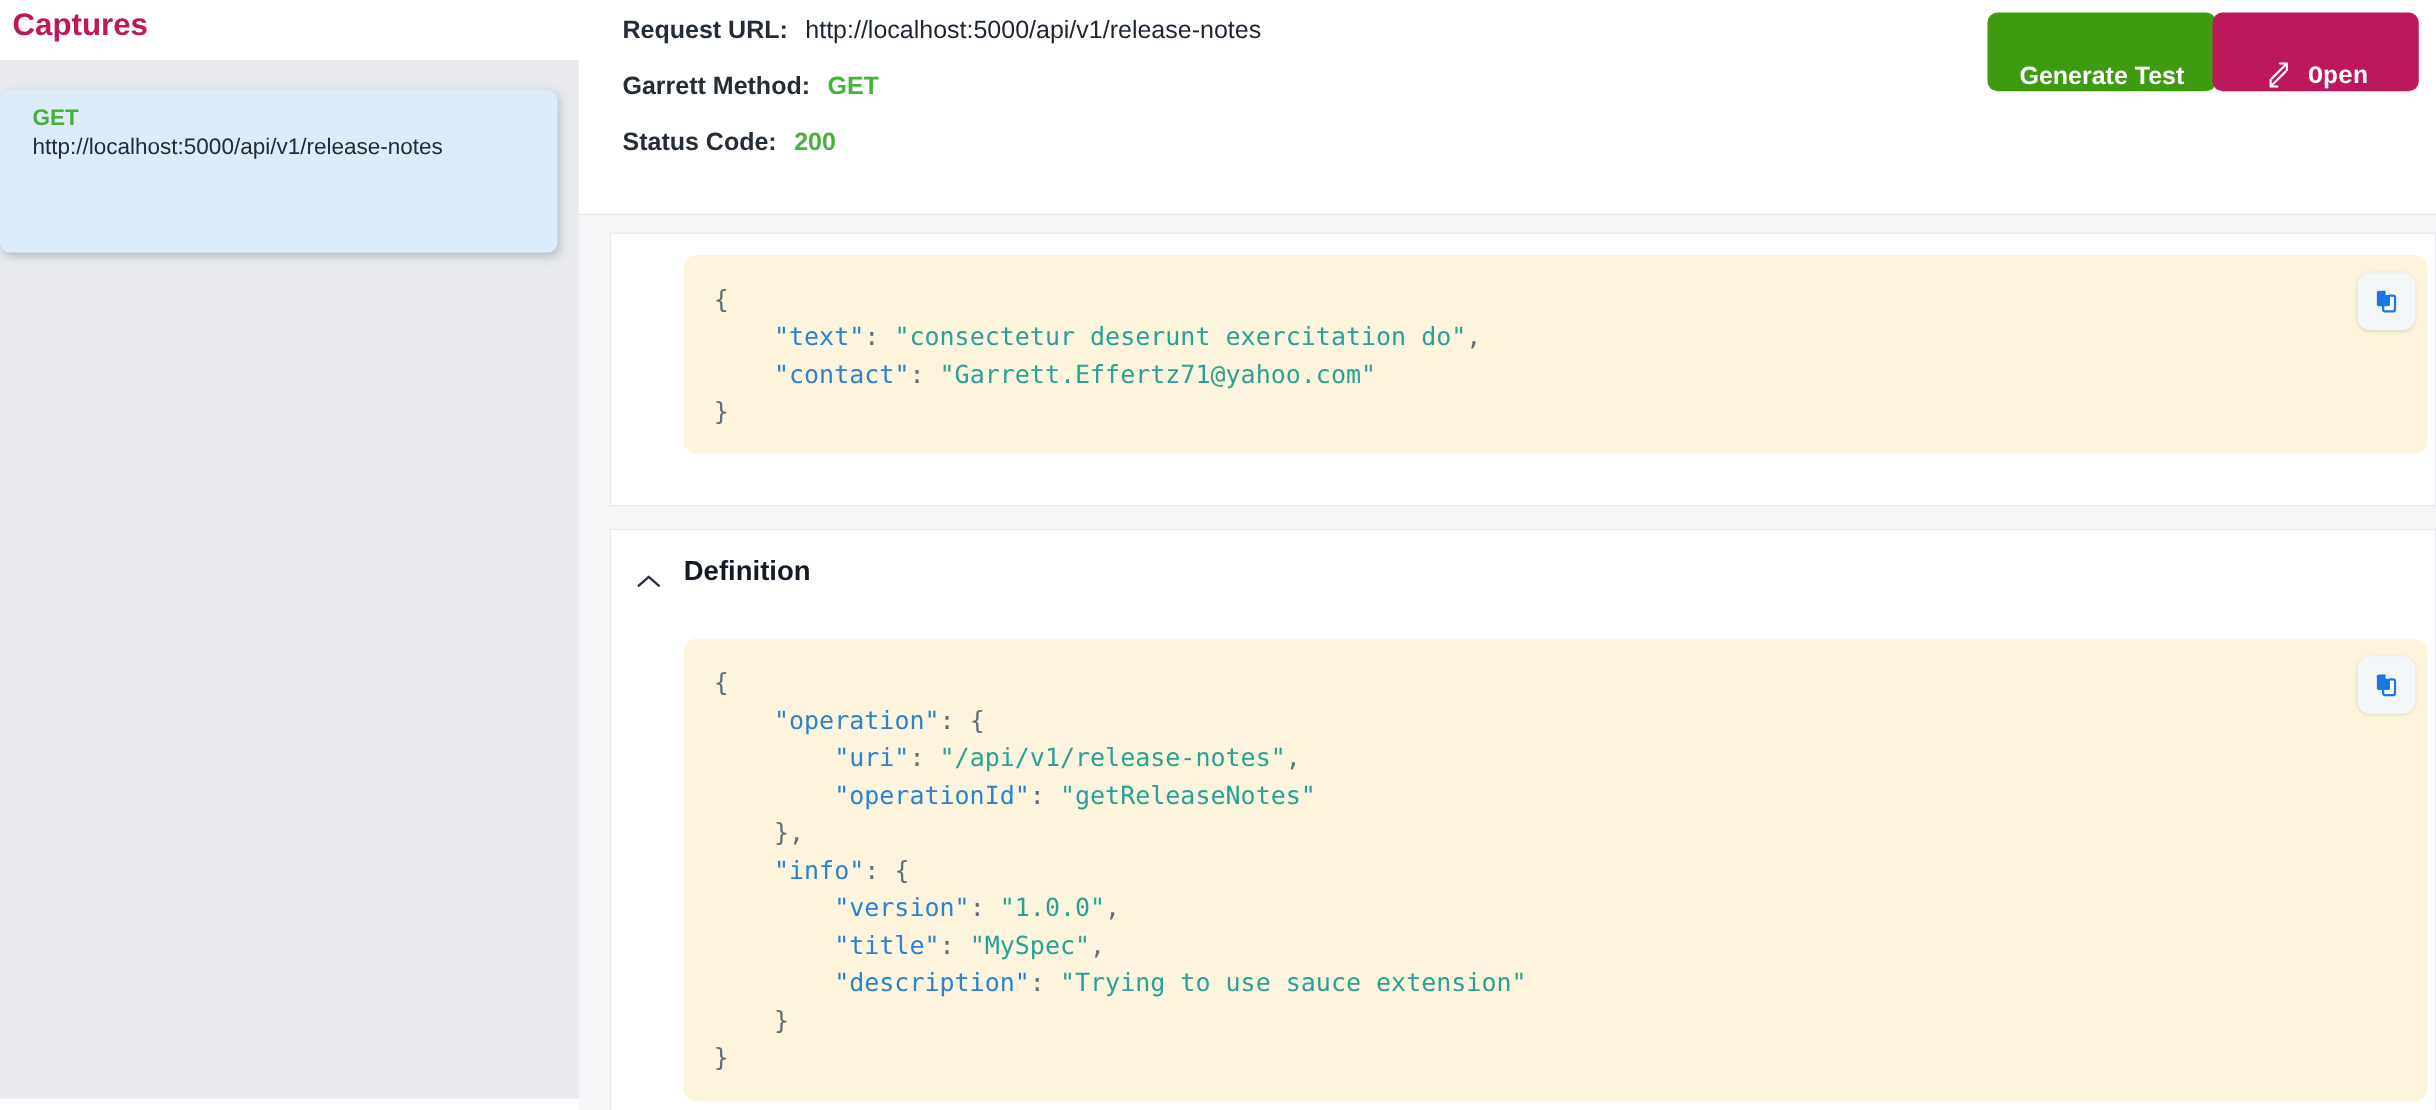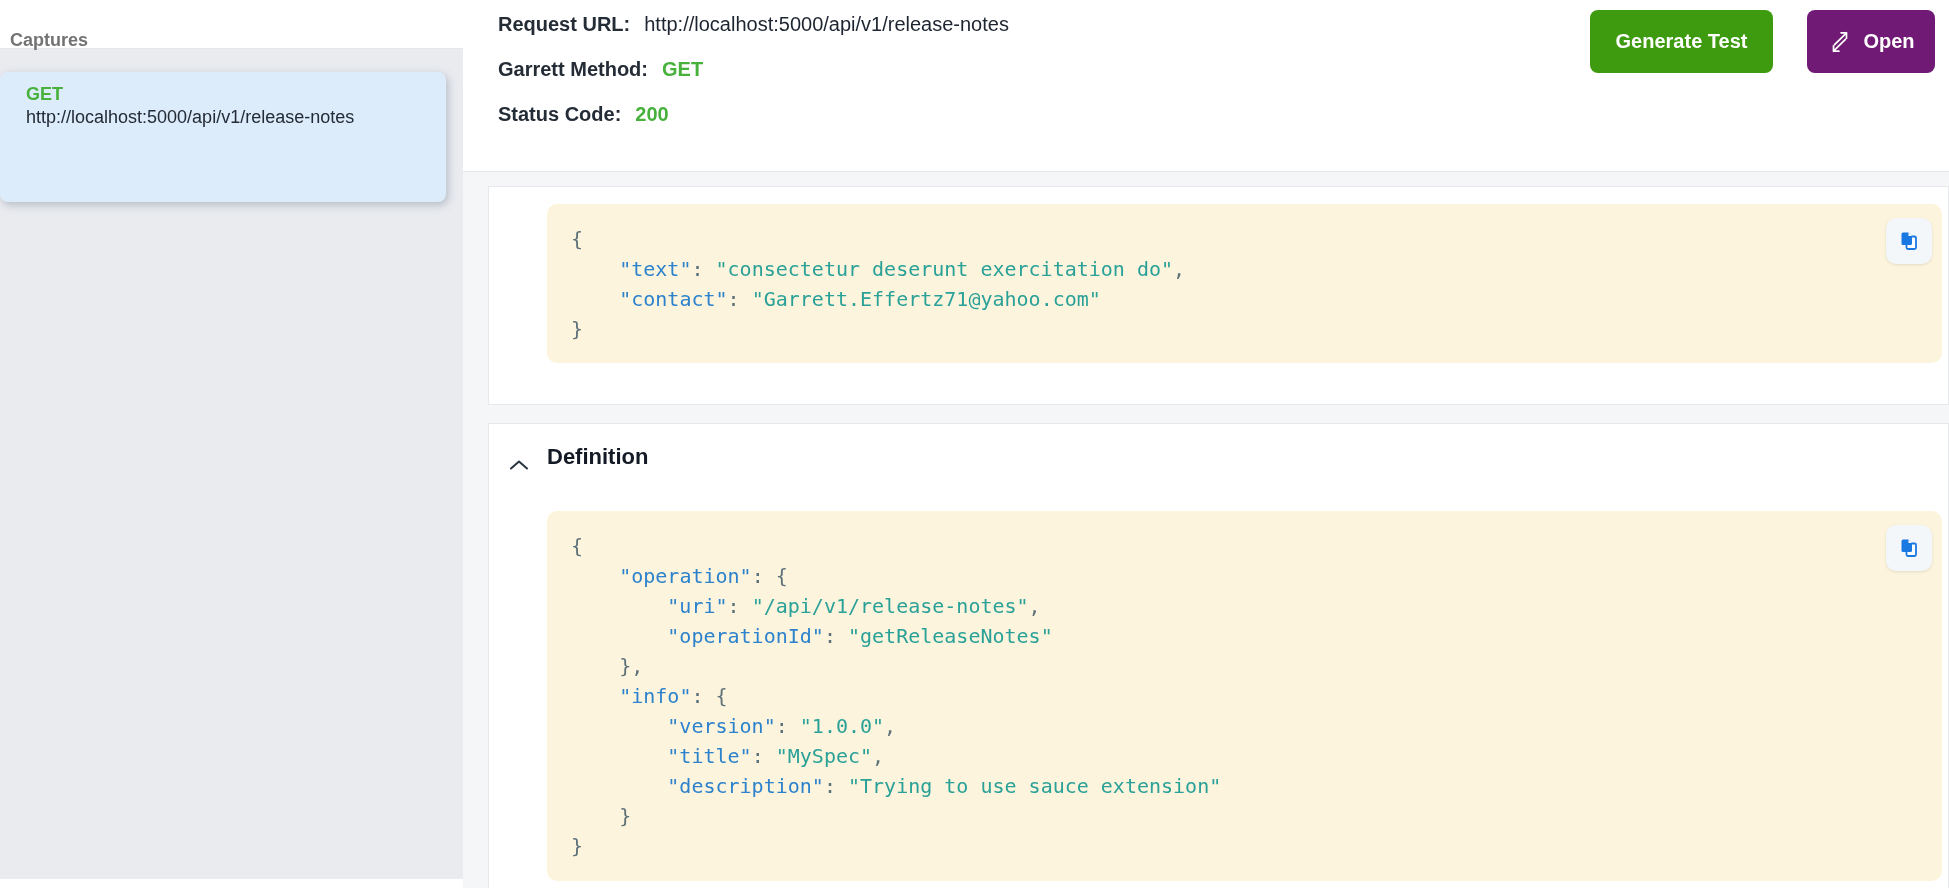--- a/index.html
+++ b/index.html
@@ -15,21 +15,21 @@
   .sidebar {
     position:absolute; left:0; top:0; width:463px; height:888px;
     background:#e9ebef;
   }
   .sidebar-header {
     position:absolute; left:0; top:0; width:463px; height:49px;
     background:#ffffff; border-bottom:1px solid #e4e6ea;
   }
   .sidebar-title {
     position:absolute; left:10px; top:6px;
-    font-size:18px; font-weight:bold; color:#737373;margin-top:24px;
+    font-size:25px; font-weight:bold; color:#be185d;
   }
   .capture-card {
     position:absolute; left:0; top:72px; width:446px; height:130px;
     background:#ddecfa; border-radius:8px;
     box-shadow:2px 3px 8px rgba(90,100,120,0.35);
     padding:11px 10px 0 26px;
     cursor:pointer;
   }
   .capture-method { font-size:18px; font-weight:bold; color:#47b13c; line-height:23px; }
   .capture-url, .capture-time { font-size:18px; color:#232b36; line-height:23px; white-space:nowrap; }
@@ -43,24 +43,24 @@
   }
   .meta-row { display:flex; align-items:baseline; height:26px; margin-bottom:19px; }
   .meta-label { font-size:20px; font-weight:bold; color:#242c36; margin-right:14px; white-space:nowrap; }
   .meta-value { font-size:20px; color:#1d2531; white-space:nowrap; }
   .meta-value.green { color:#47b13c; font-weight:bold; }
 
   .btn {
     position:absolute; top:10px; height:63px; border:none; border-radius:8px;
     font-family:"Liberation Sans", sans-serif; font-size:20px; font-weight:bold;
     color:#ffffff; cursor:pointer;
-    display:flex; align-items:center; justify-content:center; gap:10px;
+    display:flex; align-items:flex-end; justify-content:center; gap:10px;
   }
   .btn-generate { right:176px; width:183px; background:#3e9b10; }
-  .btn-open { right:14px; width:128px; background:#701a75; }
+  .btn-open { right:14px; width:165px; background:#be185d;font-family:Liberation Mono, monospace; }
   .btn-open svg { display:block; }
 
   
   .panel {
     position:absolute; left:488px; width:1461px;
     background:#ffffff; border:1px solid #e7e9ed;
   }
   .panel-response { top:186px; height:219px; }
   .panel-definition { top:423px; height:465px; border-bottom:none; }
 

